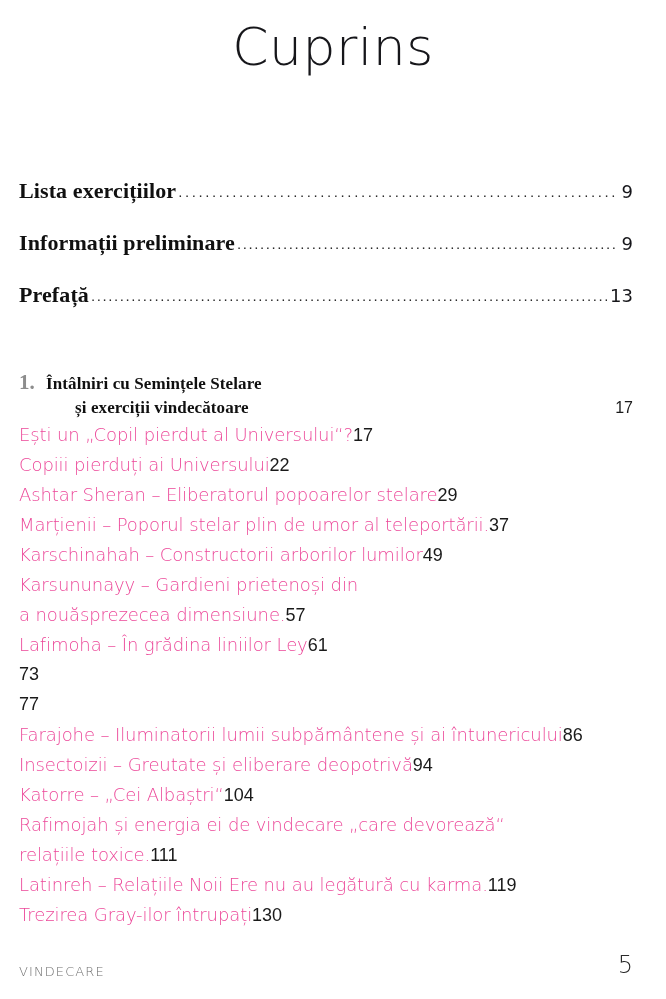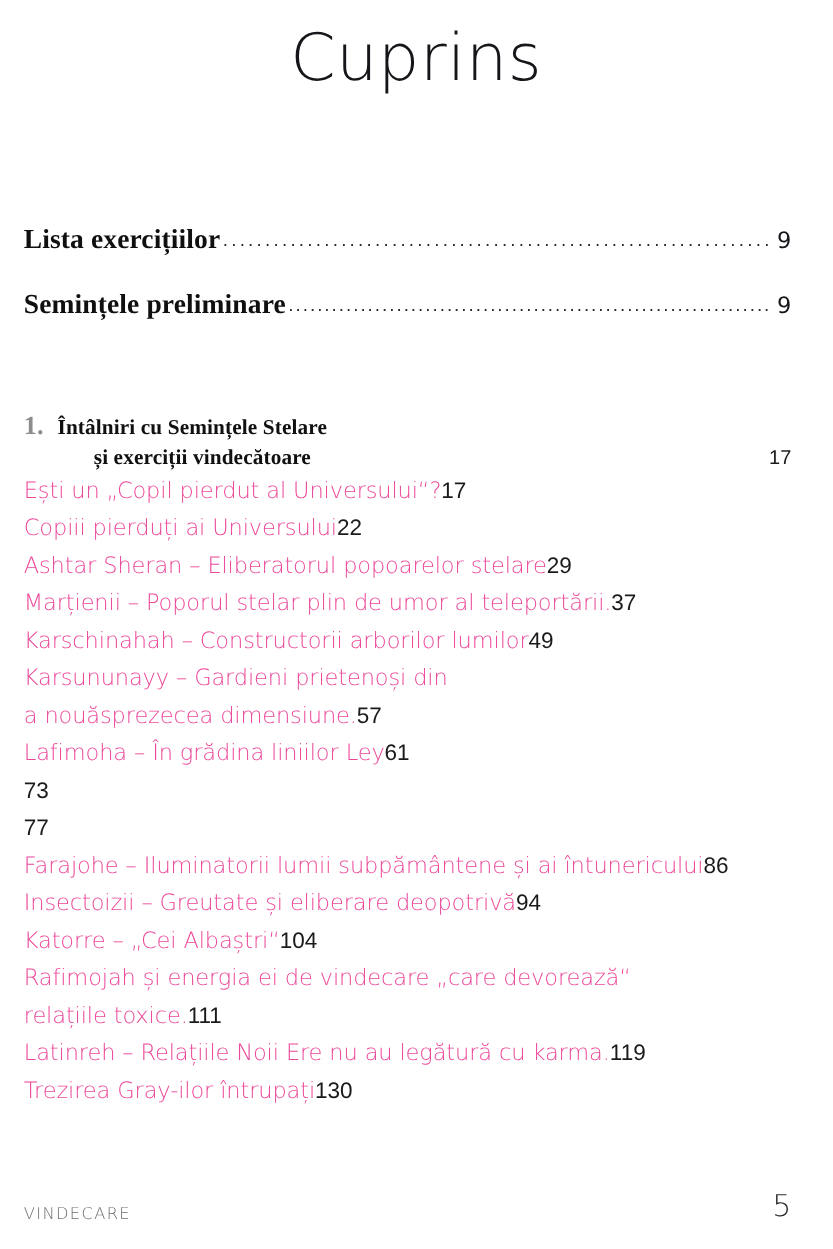--- a/index.html
+++ b/index.html
@@ -76,21 +76,21 @@
     text-align: right;
     font-family: "DejaVu Sans", sans-serif;
     font-weight: 400;
     font-size: 18px;
     color: #16161a;
     min-width: 14px;
   }
 
   
   .front {
-    margin-bottom: 0;
+    margin-bottom: 16px;
   }
   .front .row {
     margin-bottom: 0;
   }
   .front .label {
     font-family: "Liberation Serif", "DejaVu Serif", serif;
     font-weight: bold;
     font-size: 22px;
     color: #101010;
     letter-spacing: 0.1px;
@@ -203,27 +203,32 @@
 
       <div class="row">
         <span class="label">Lista exercițiilor</span>
         <span class="leader"></span>
         <span class="pageno">9</span>
       </div>
 
       <div class="front-spacer-1"></div>
 
       <div class="row">
-        <span class="label">Semințele preliminare</span>
+        <span class="label">Informații preliminare</span>
         <span class="leader tight"></span>
         <span class="pageno">9</span>
       </div>
 
       <div class="front-spacer-2"></div>
 
+      <div class="row">
+        <span class="label">Prefață</span>
+        <span class="leader tight"></span>
+        <span class="pageno">13</span>
+      </div>
 
     </div>
 
     <div class="front-gap"></div>
 
     <div class="chapter">
       <div class="chapter-line">
         <span class="chapter-num">1.</span>
         <span class="chapter-title">Întâlniri cu Semințele Stelare</span>
       </div>

